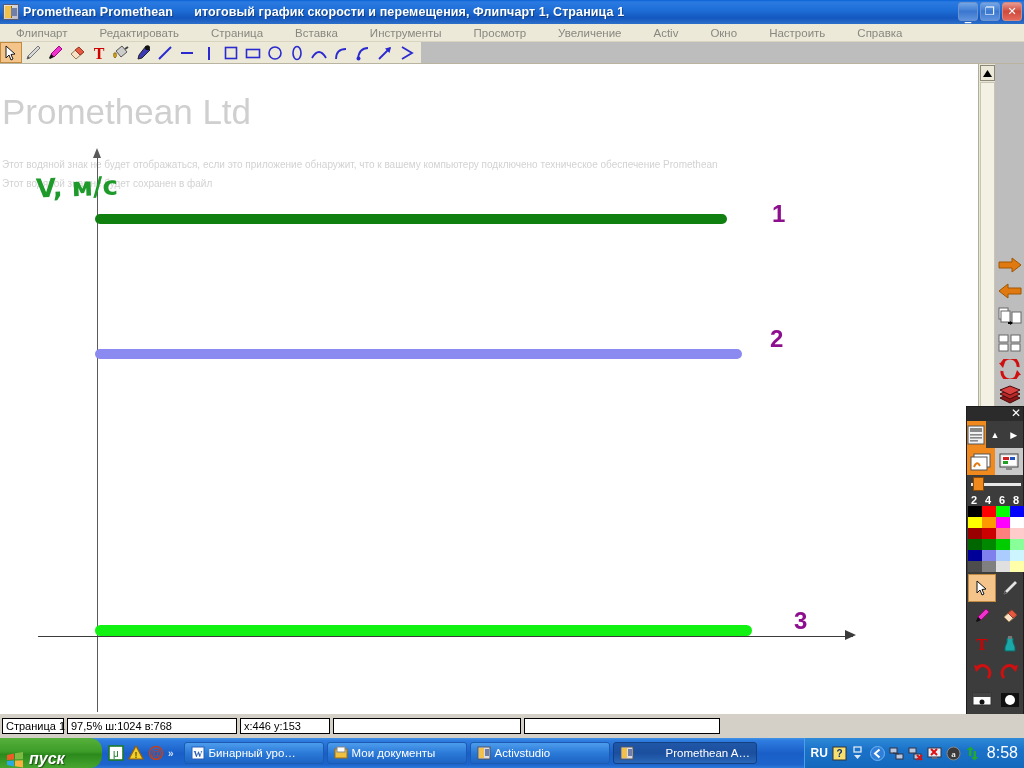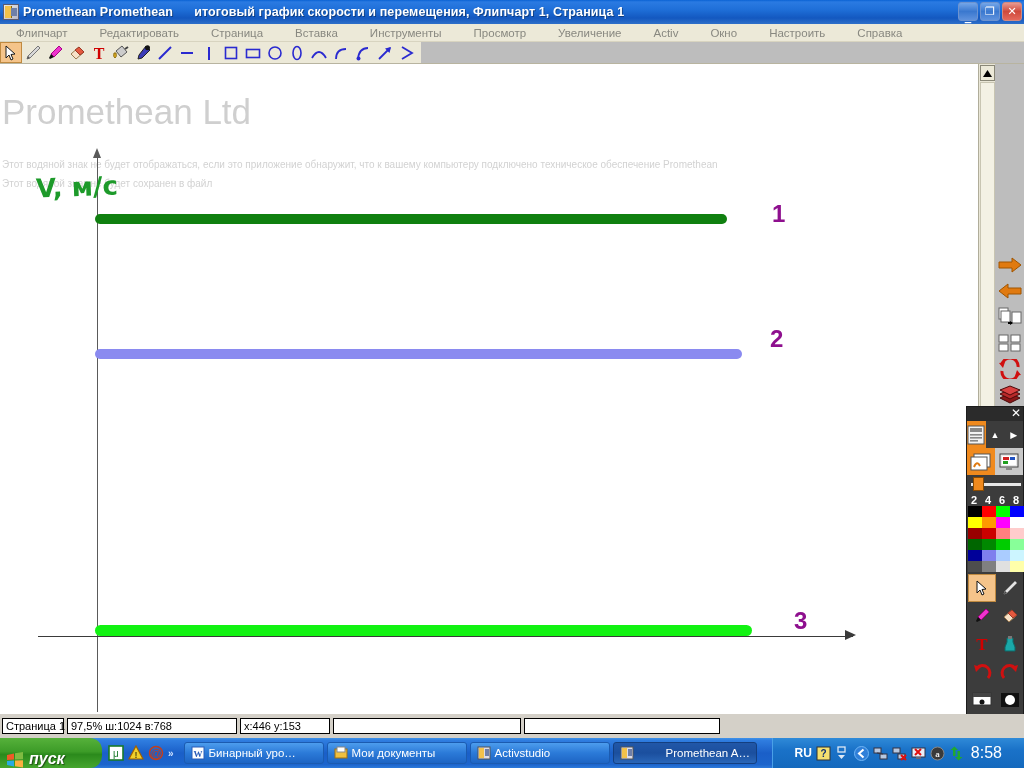--- a/index.html
+++ b/index.html
@@ -208,21 +208,21 @@
     display:flex; align-items:center; gap:4px; padding:0 6px;
     color:#ffffff; font-size:11.5px; white-space:nowrap; overflow:hidden;
   }
   .task.active {
     background: linear-gradient(to bottom, #2157a8, #1b4f9e 50%, #2a66b8);
     border-color:#143f80;
     gap:32px;
   }
   .task-ico { width:14px; height:14px; flex:0 0 auto; position:relative; }
   .tray {
-    display:flex; align-items:center; gap:4px; height:30px; padding:0 22px;
+    display:flex; align-items:center; gap:4px; height:30px; padding:0 6px;
     background: linear-gradient(to bottom, #2f8ad8 0%, #1a72c8 40%, #1469bd 100%);
     border-left:1px solid #4aa0e8;
   }
   .tray-lang { color:#fff; font-size:12px; font-weight:bold; }
   .tray-ico { width:15px; height:15px; position:relative; }
   .tray-clock { color:#ffffff; font-size:16px; margin-left:3px; }
 </style>
 </head>
 <body>
 

